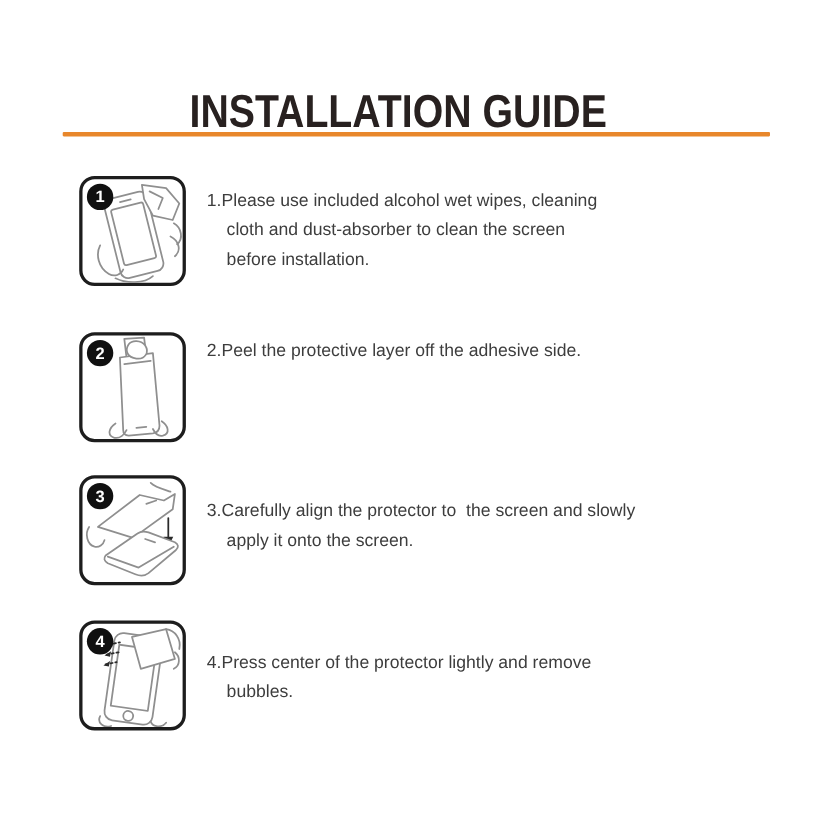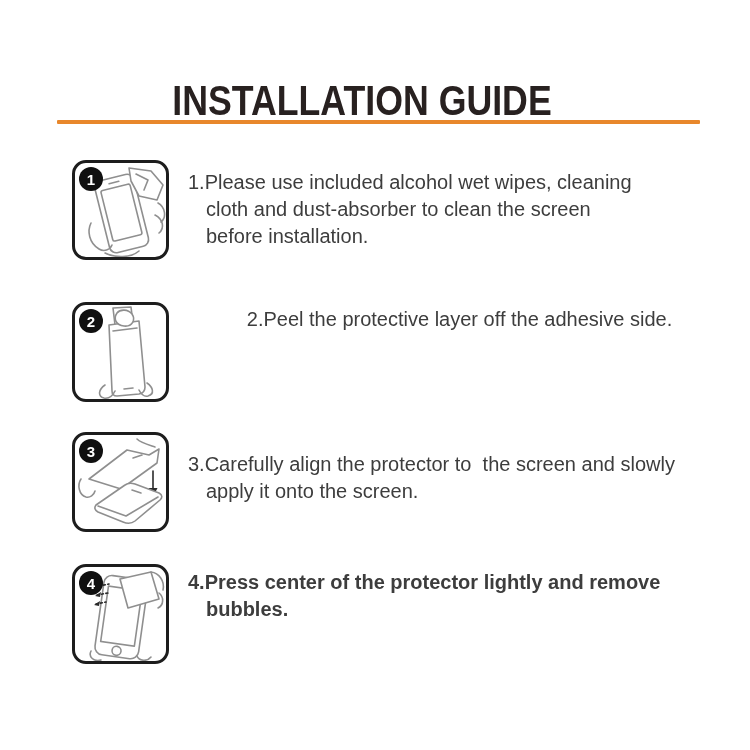--- a/index.html
+++ b/index.html
@@ -23,27 +23,27 @@
     border:3px solid #1d1d1d;border-radius:14px;box-sizing:border-box;
   }
   .thumb svg{position:absolute;left:0;top:0;width:91px;height:94px;}
   .badge{
     position:absolute;left:4px;top:4px;width:24px;height:24px;background:#101010;
     border-radius:50%;color:#ffffff;font-size:15px;font-weight:bold;
     display:flex;align-items:center;justify-content:center;z-index:2;
   }
   .step-text{
     position:absolute;left:188px;margin:0;width:525px;
-    font-size:20px;line-height:27px;color:#3d3d3d;
+    font-size:16px;line-height:27px;color:#3d3d3d;
     white-space:pre-wrap;padding-left:18px;text-indent:-18px;
   }
   .t1{top:160px;} .x1{top:169px;}
-  .t2{top:302px;} .x2{top:306px;text-align:center;}
+  .t2{top:302px;} .x2{top:306px;}
   .t3{top:432px;} .x3{top:451px;}
-  .t4{top:564px;} .x4{top:569px;font-weight:bold;}
+  .t4{top:564px;} .x4{top:589px;}
   .art{stroke:#8f8f8f;fill:none;stroke-width:1.6;stroke-linecap:round;stroke-linejoin:round;}
   .art .fillw{fill:#ffffff;}
   .art .dark{stroke:#2a2a2a;}
   .art .solid{fill:#2a2a2a;stroke:none;}
 </style>
 </head>
 <body style="background: rgb(255, 255, 255);">
 
 <div class="page">
 

